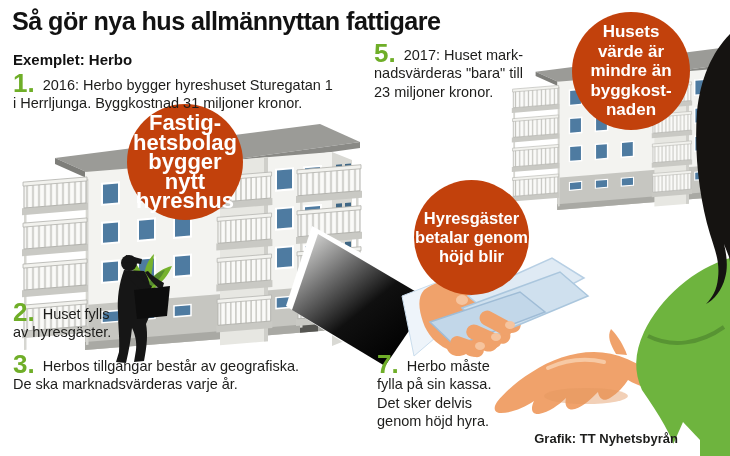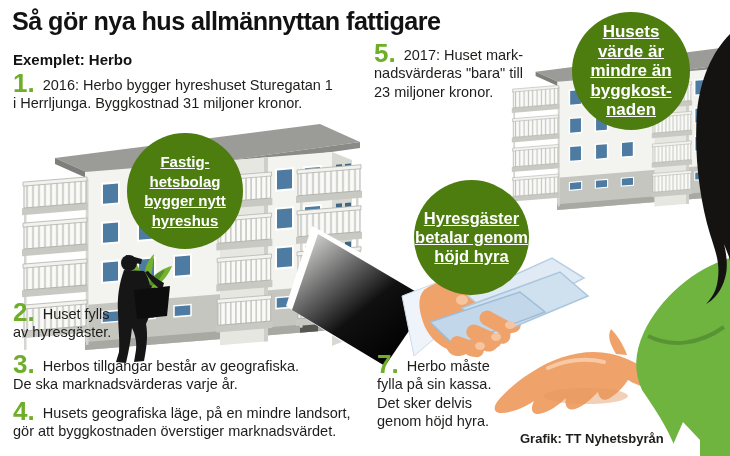--- a/index.html
+++ b/index.html
@@ -7,24 +7,24 @@
           font-family:"Liberation Sans","DejaVu Sans",sans-serif;color:#1d1d1b;}
   #art{position:absolute;left:0;top:0;z-index:1;pointer-events:none;}
   .txt{position:absolute;z-index:3;}
   #title{font-size:26px;font-weight:800;letter-spacing:-0.6px;color:#121212;
          transform:scaleX(.97);transform-origin:left top;white-space:nowrap;}
   #subtitle{font-size:15px;font-weight:bold;color:#121212;margin-top:8px;}
   .step{position:absolute;z-index:3;font-size:14.5px;line-height:1.26;}
   .step .num{font-size:26px;line-height:14px;font-weight:800;color:#6fae28;margin-right:8px;
              vertical-align:-2px;}
   .step .stext{white-space:pre-line;}
-  .bubble{position:absolute;z-index:2;border-radius:50%;background:#4d7c0f;color:#fff;
+  .bubble{position:absolute;z-index:2;border-radius:50%;background:#c2410c;color:#fff;
           font-weight:bold;text-align:center;display:flex;align-items:center;justify-content:center;
-          white-space:pre-line;text-decoration:underline;}
-  #credit{font-size:13px;font-weight:bold;color:#1d1d1b;text-align:left;}
+          white-space:pre-line;}
+  #credit{font-size:13px;font-weight:bold;color:#1d1d1b;text-align:right;}
 </style>
 </head>
 <body>
 
 <div id="canvas">
 
   <svg id="art" width="730" height="456" viewBox="0 0 730 456">
     <defs>
       <linearGradient id="armg" x1="0%" y1="0%" x2="80%" y2="95%">
         <stop offset="0" stop-color="#f0f0ee"></stop>
@@ -173,57 +173,53 @@
                L730,456 Z" fill="#6eb43e"></path>
       <path d="M648,336 C672,348 700,344 724,327" stroke="#589433" stroke-width="4" fill="none"></path>
       <polygon points="700,456 668,456 683,422 700,440" fill="#ffffff"></polygon>
     </g>
 
     <path d="M730,34 C712,52 700,80 697,112 C694,152 699,198 710,234 C715,250 720,262 718,278
              C717,290 712,298 706,304 C714,300 722,290 725,278 C728,268 727,256 724,244
              C727,252 730,258 730,262 Z" fill="#151311"></path>
   </svg>
 
-  <div class="bubble" style="left:127px;top:133px;width:116px;height:116px;font-size:15px;line-height:19.5px;">
+  <div class="bubble" style="left:127px;top:104px;width:116px;height:116px;font-size:22px;line-height:19.5px;">
     <span>Fastig-
 hetsbolag
 bygger nytt
 hyreshus</span>
   </div>
   <div class="bubble" style="left:572px;top:12px;width:118px;height:118px;font-size:17px;line-height:19.5px;">
     <span>Husets
 värde är
 mindre än
 byggkost-
 naden</span>
   </div>
   <div class="bubble" style="left:414px;top:180px;width:115px;height:115px;font-size:16.5px;line-height:19px;">
     <span>Hyresgäster
 betalar genom
-höjd hyra</span>
+höjd blir</span>
   </div>
 
   <div id="title" class="txt" style="left:12px;top:6px;">Så gör nya hus allmännyttan fattigare</div>
   <div id="subtitle" class="txt" style="left:13px;top:43px;">Exemplet: Herbo</div>
 
   <div class="step" style="left:13px;top:76px;width:370px;">
     <span class="num">1.</span><span class="stext">2016: Herbo bygger hyreshuset Sturegatan 1
 i Herrljunga. Byggkostnad 31 miljoner kronor.</span>
   </div>
   <div class="step" style="left:13px;top:305px;width:200px;">
     <span class="num">2.</span><span class="stext">Huset fylls
 av hyresgäster.</span>
   </div>
   <div class="step" style="left:13px;top:357px;width:340px;">
     <span class="num">3.</span><span class="stext">Herbos tillgångar består av geografiska.
 De ska marknadsvärderas varje år.</span>
-  </div>
-  <div class="step" style="left:13px;top:404px;width:380px;">
-    <span class="num">4.</span><span class="stext">Husets geografiska läge, på en mindre landsort,
-gör att byggkostnaden överstiger marknadsvärdet.</span>
   </div>
   <div class="step" style="left:374px;top:46px;width:185px;">
     <span class="num">5.</span><span class="stext">2017: Huset mark-
 nadsvärderas "bara" till
 23 miljoner kronor.</span>
   </div>
   <div class="step" style="left:377px;top:357px;width:180px;">
     <span class="num">7.</span><span class="stext">Herbo måste
 fylla på sin kassa.
 Det sker delvis

